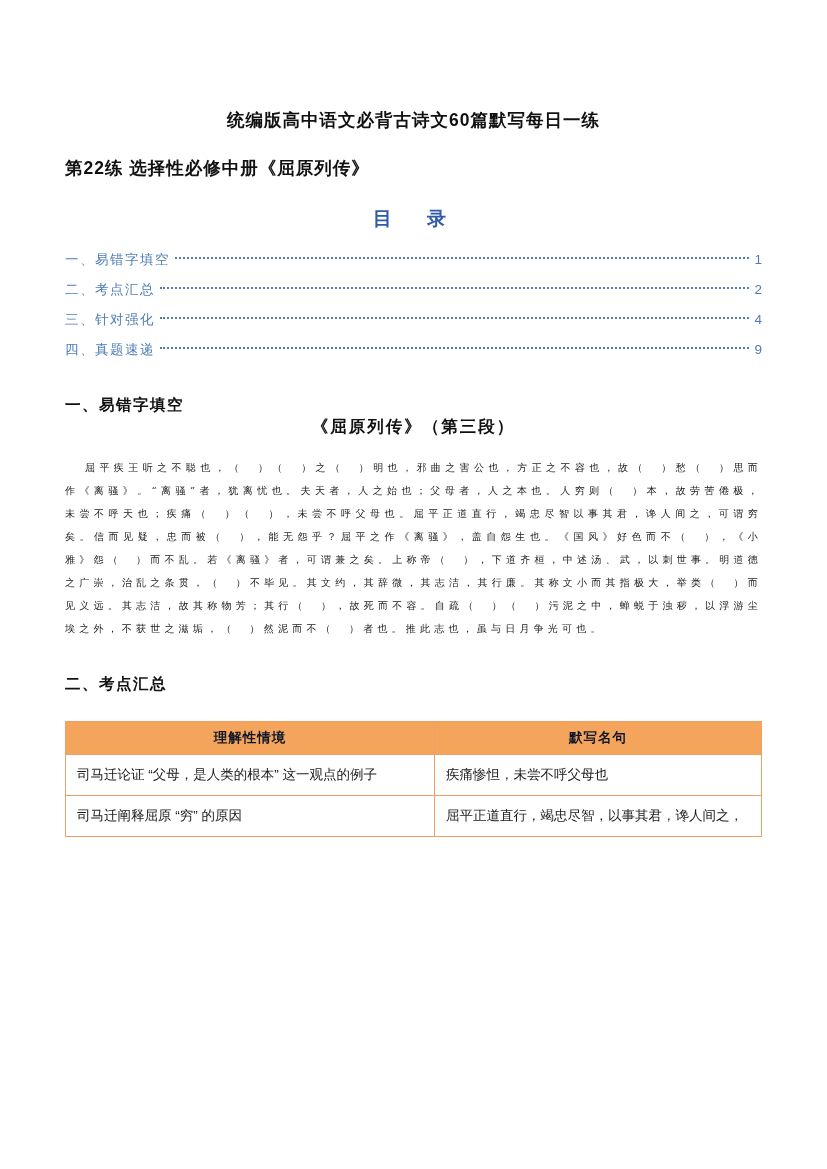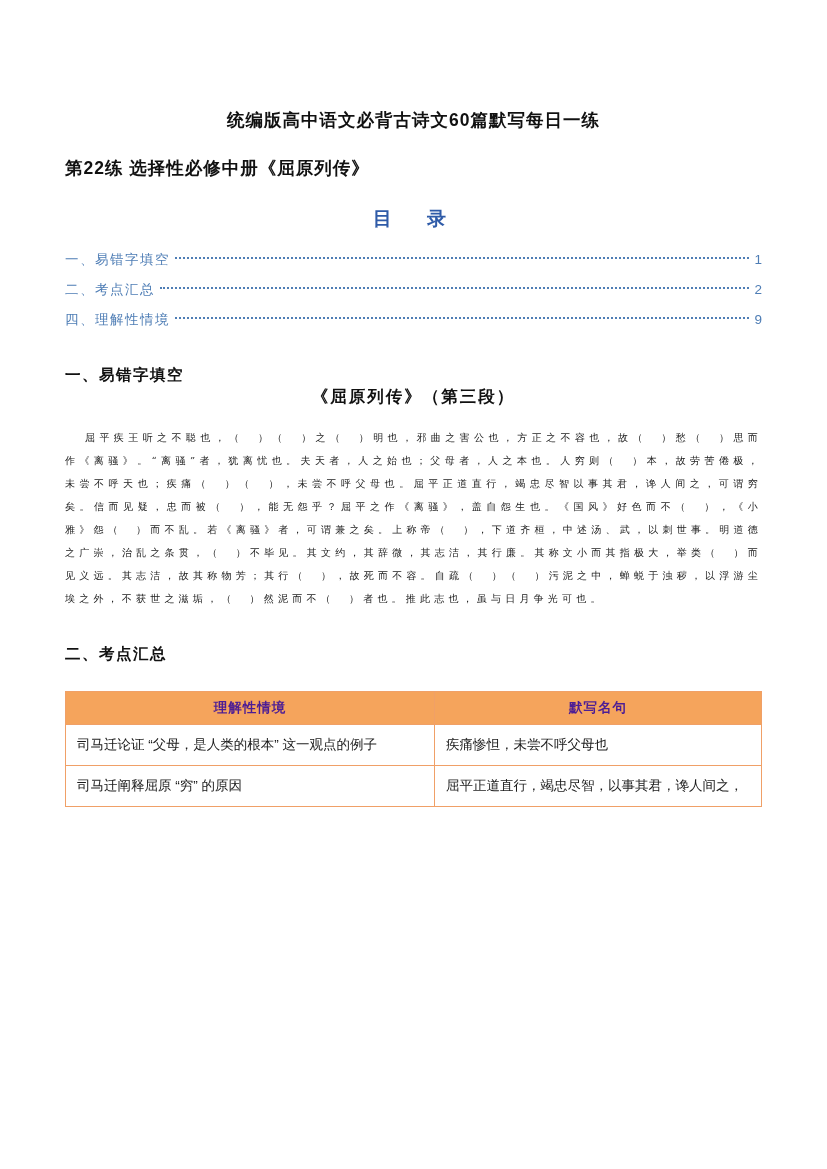--- a/index.html
+++ b/index.html
@@ -46,21 +46,21 @@
     font-family:"DejaVu Serif","Liberation Serif",serif;
     font-size:10px; line-height:23px; letter-spacing:4.2px;
     text-align:justify; text-indent:2em; color:#222;
   }
 
   .kp-table { width:100%; margin-top:26px; border-collapse:collapse; table-layout:fixed; }
   .kp-table th, .kp-table td { border:1.6px solid var(--table-border,#F0A067); }
   .kp-table th {
     background:var(--table-header-bg,#F5A45C);
     height:33px; text-align:center; font-weight:bold; font-size:13.5px;
-    color:#4c1d95; letter-spacing:1px;
+    color:#0f172a; letter-spacing:1px;
   }
   .kp-table td {
     padding:9px 11px; line-height:22px; font-size:13.5px; color:#1a1a1a;
     vertical-align:middle; text-align:left;
   }
   .col-left { width:53%; }
   .col-right { width:47%; }
 </style>
 </head>
 <body>
@@ -79,23 +79,28 @@
         <span class="toc-dots"></span>
         <span class="toc-page">1</span>
       </div>
 
       <div class="toc-entry">
         <span class="toc-label">二、考点汇总</span>
         <span class="toc-dots"></span>
         <span class="toc-page">2</span>
       </div>
 
+      <div class="toc-entry">
+        <span class="toc-label">三、针对强化</span>
+        <span class="toc-dots"></span>
+        <span class="toc-page">4</span>
+      </div>
 
       <div class="toc-entry">
-        <span class="toc-label">四、理解性情境</span>
+        <span class="toc-label">四、真题速递</span>
         <span class="toc-dots"></span>
         <span class="toc-page">9</span>
       </div>
 
     </div>
   </div>
 
   <div class="section-heading heading-1">一、易错字填空</div>
 
   <div class="passage-title">《屈原列传》（第三段）</div>

